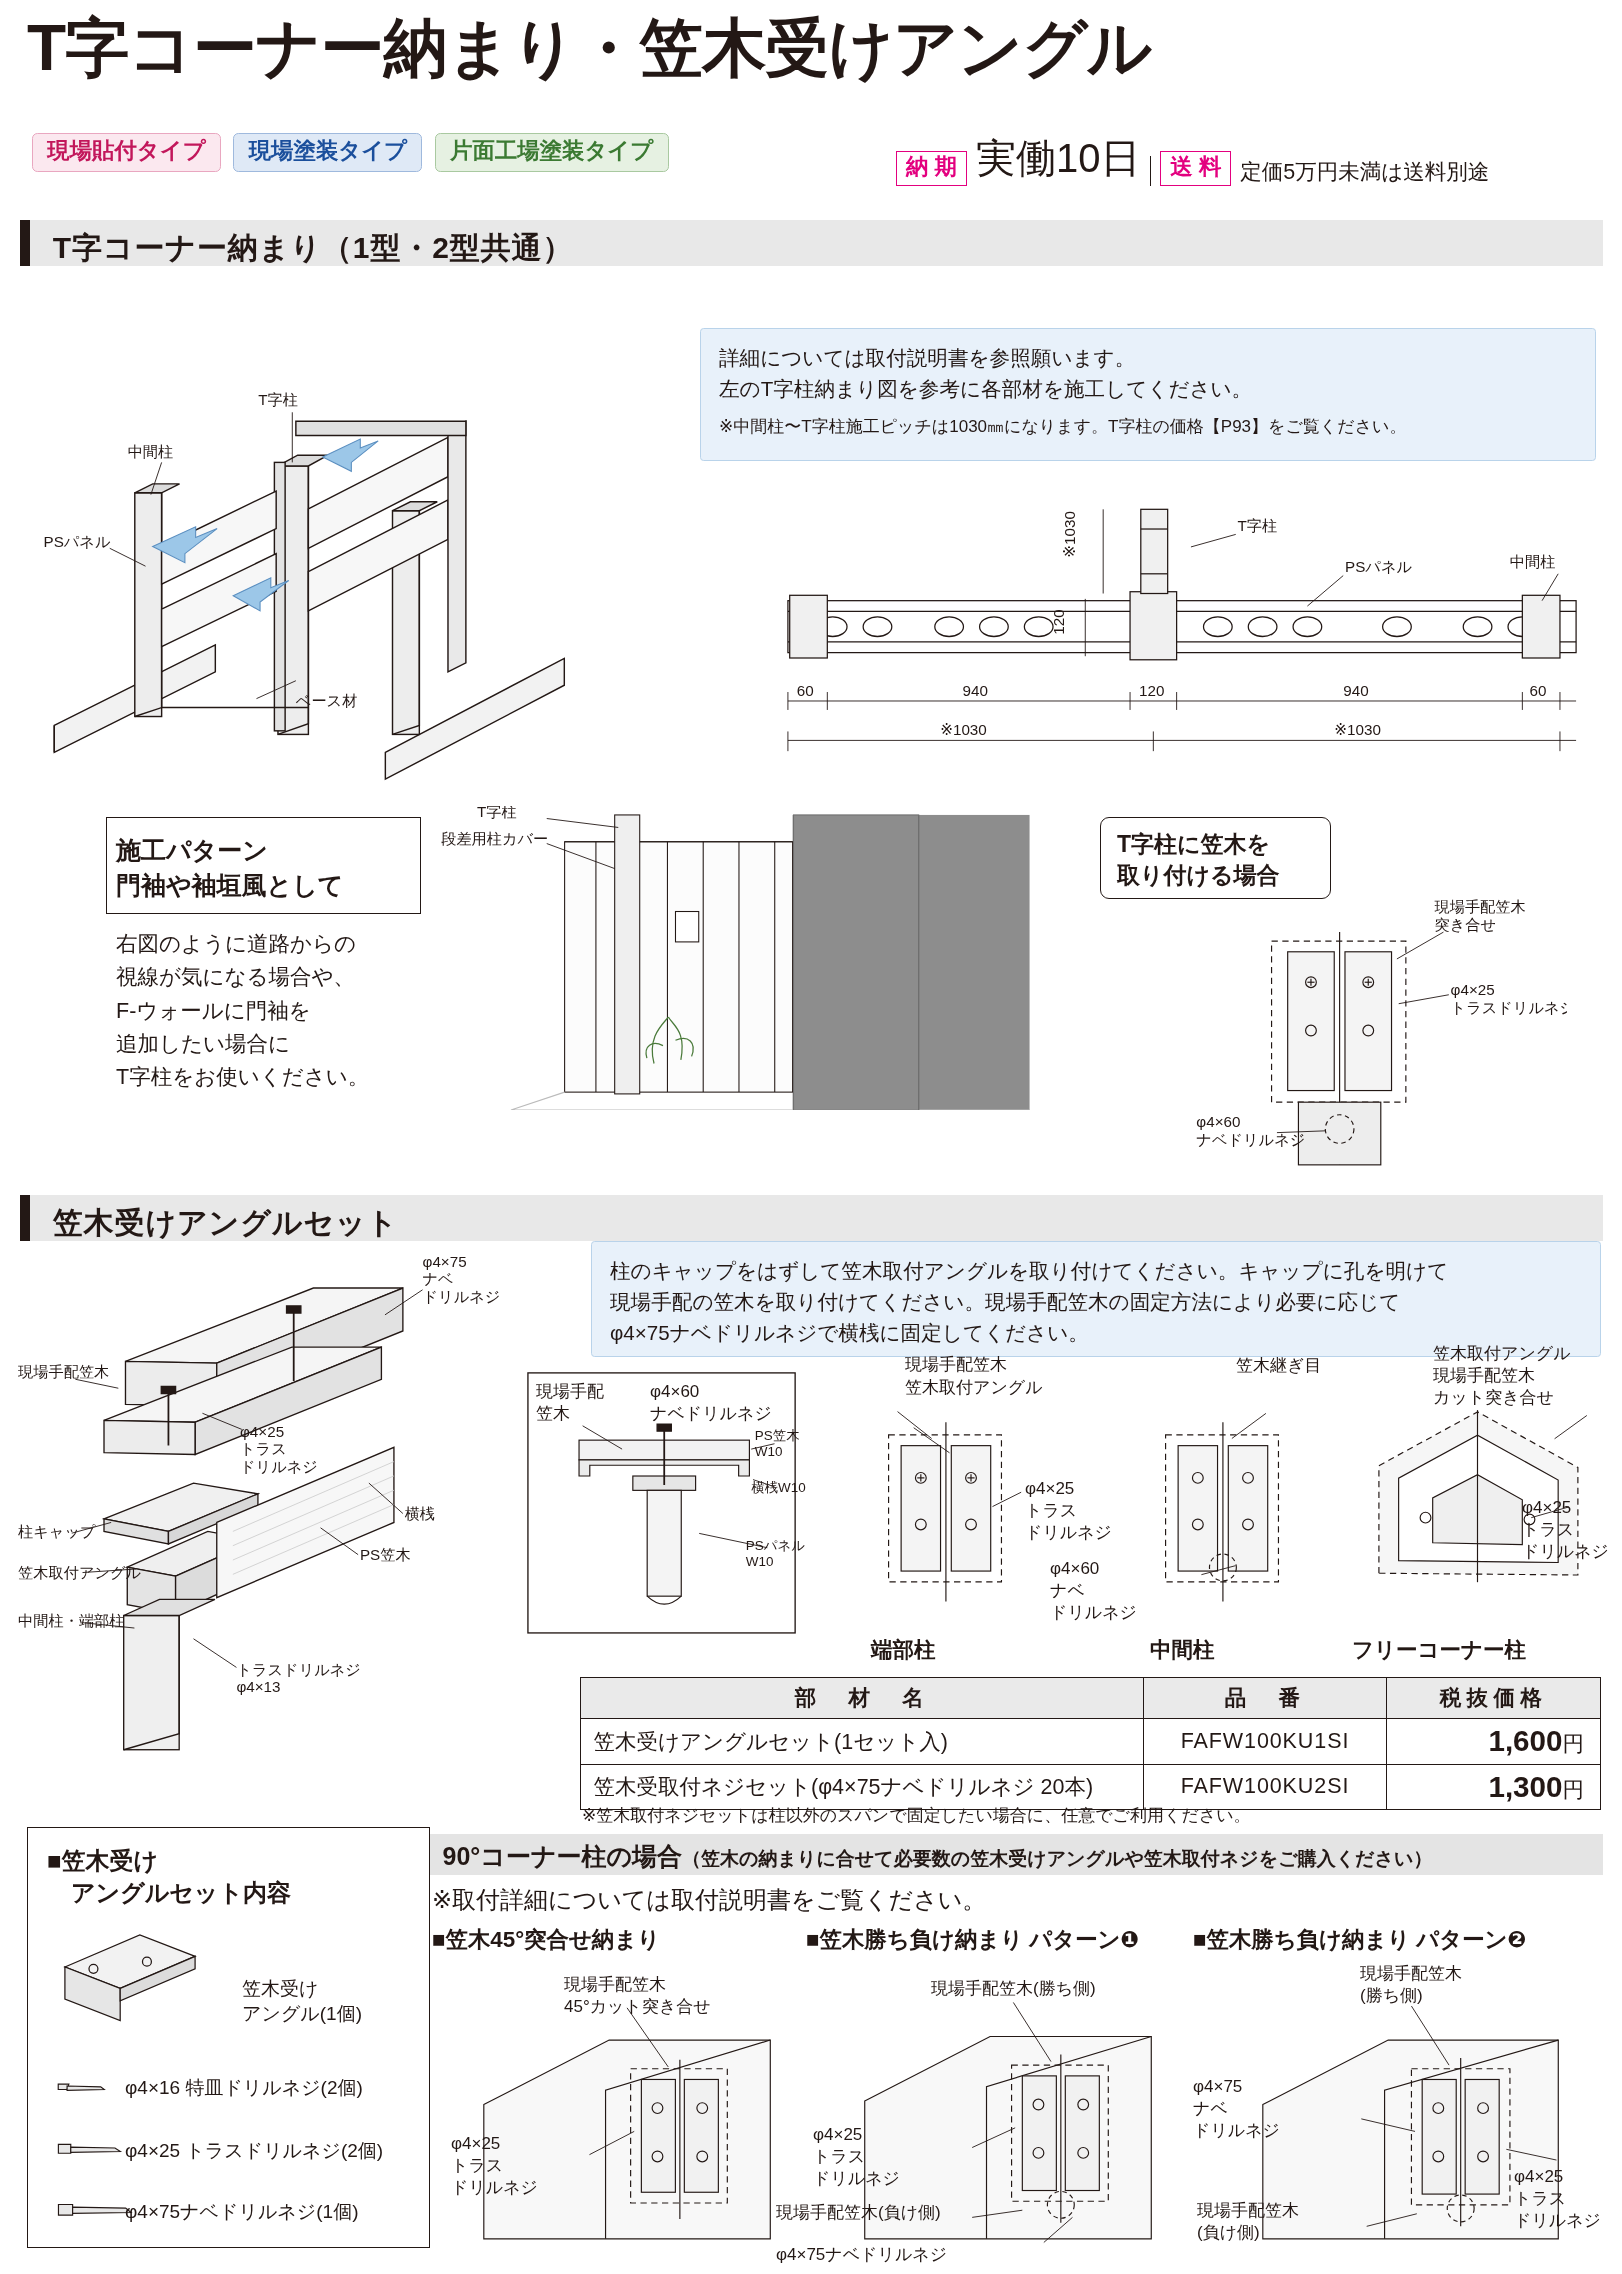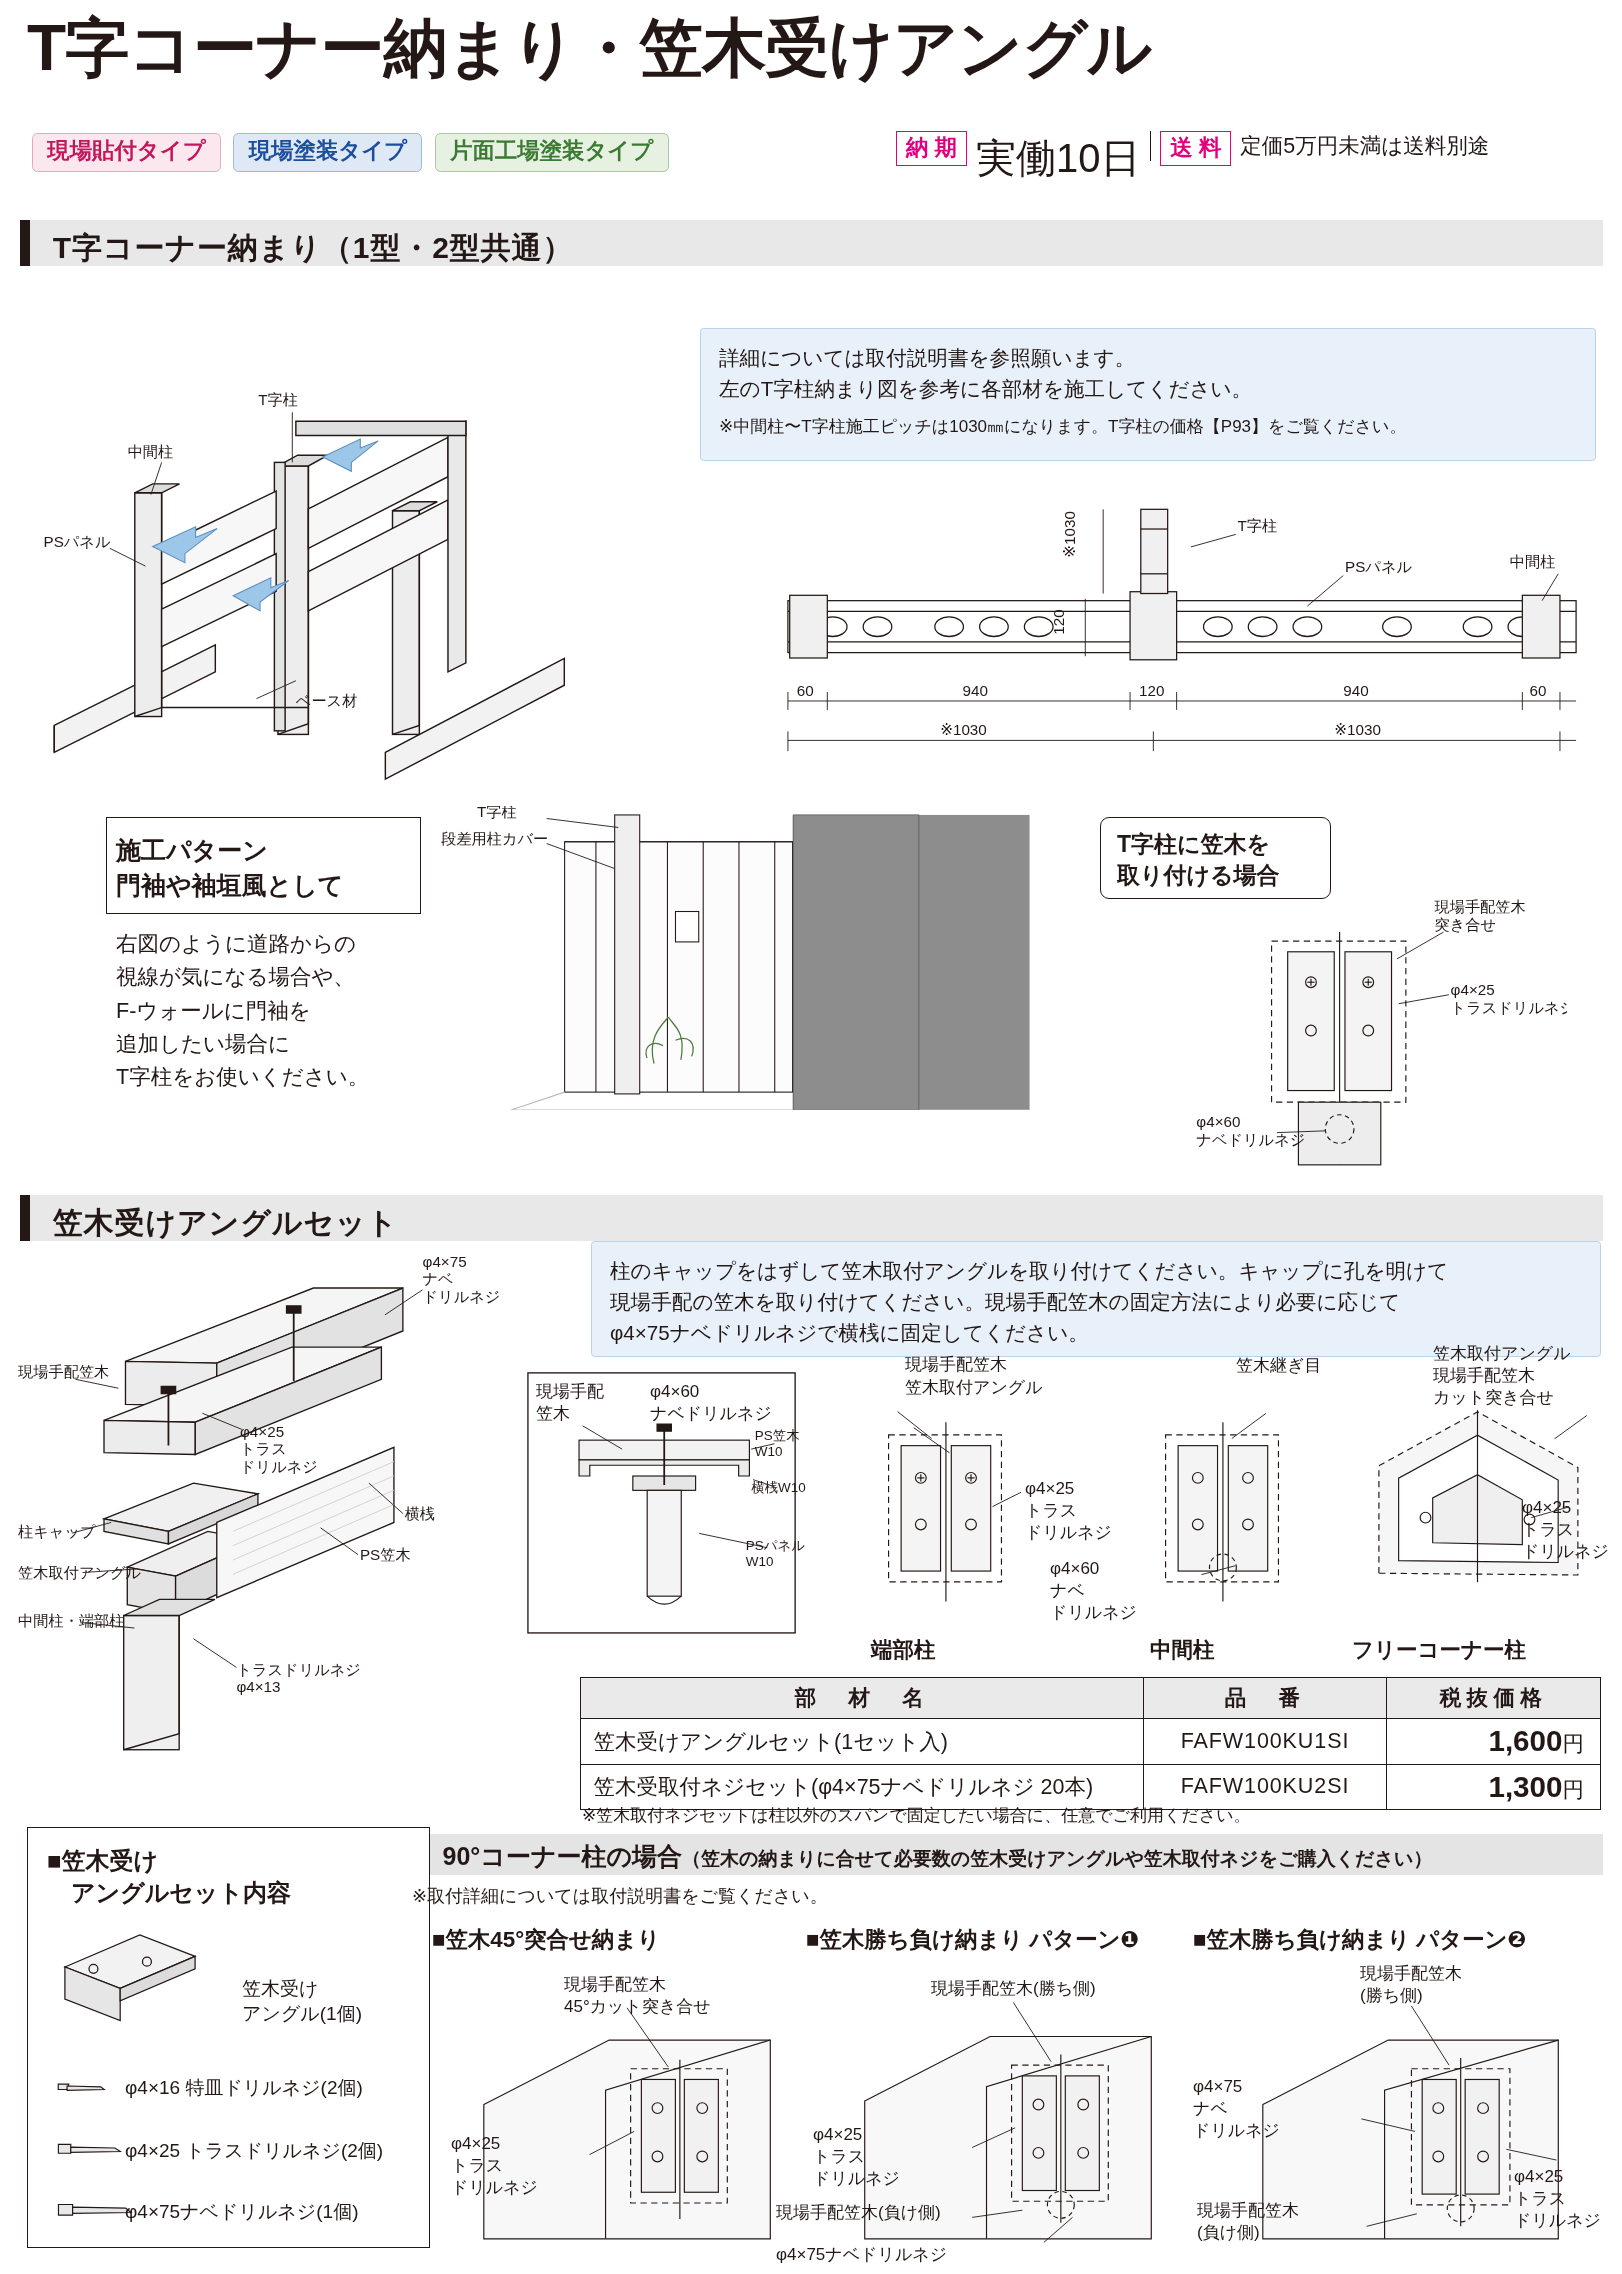--- a/index.html
+++ b/index.html
@@ -21,21 +21,21 @@
   .tagrow{position:absolute;left:32px;top:133px;display:flex;align-items:center;gap:12.5px;}
   .tag{
     border-radius:5.4px;padding:6.3px 14.3px 8px;font-size:22.4px;font-weight:bold;
     border:1.8px solid #c8c8c8;line-height:1;
   }
   .tag.t1{background:#fbe8ef;border-color:#e9a7c0;color:#c2175b;}
   .tag.t2{background:#dfe9f6;border-color:#9fb9dd;color:#1b4f9c;}
   .tag.t3{background:#e6f1e2;border-color:#a9c9a0;color:#3b7a32;}
 
   .deliv{
-    position:absolute;left:896px;top:131px;display:flex;align-items:flex-start;gap:9px;
+    position:absolute;left:896px;top:131px;display:flex;align-items:flex-end;gap:9px;
     font-size:23px;
   }
   .boxlabel{border:1.8px solid #231815;padding:4.5px 9px 6.3px;font-weight:bold;font-size:22.4px;line-height:1;}
   .deliv .big{font-size:40px;font-weight:normal;}
   .sep{width:1.8px;height:30px;background:#231815;}
   .smallnote{font-size:18px;}
 
   .notice{
     position:absolute;left:573px;top:176px;font-size:17px;color:#e3007f;white-space:nowrap;
   }
@@ -92,21 +92,21 @@
   .kit-title{position:absolute;left:47px;top:1845px;font-size:24px;font-weight:bold;line-height:1.35;}
   .kit-item{position:absolute;font-size:19px;line-height:1.3;}
 
   
   .cornerbar{
     position:absolute;left:430px;top:1834px;width:1173px;height:41px;background:#e4e4e4;
     box-sizing:border-box;
   }
   .cornerbar .t{position:absolute;left:12.5px;top:6.3px;font-size:25px;font-weight:bold;}
   .cornerbar .t small{font-size:19px;font-weight:bold;}
-  .cornernote{position:absolute;left:412px;top:1884px;font-size:18px;}
+  .cornernote{position:absolute;left:432px;top:1884px;font-size:24px;}
 
   .subttl{position:absolute;font-size:22.4px;font-weight:bold;}
 </style>
 </head>
 <body>
 
 <div class="page">
 
   <div class="main-title">T字コーナー納まり・笠木受けアングル</div>
 

